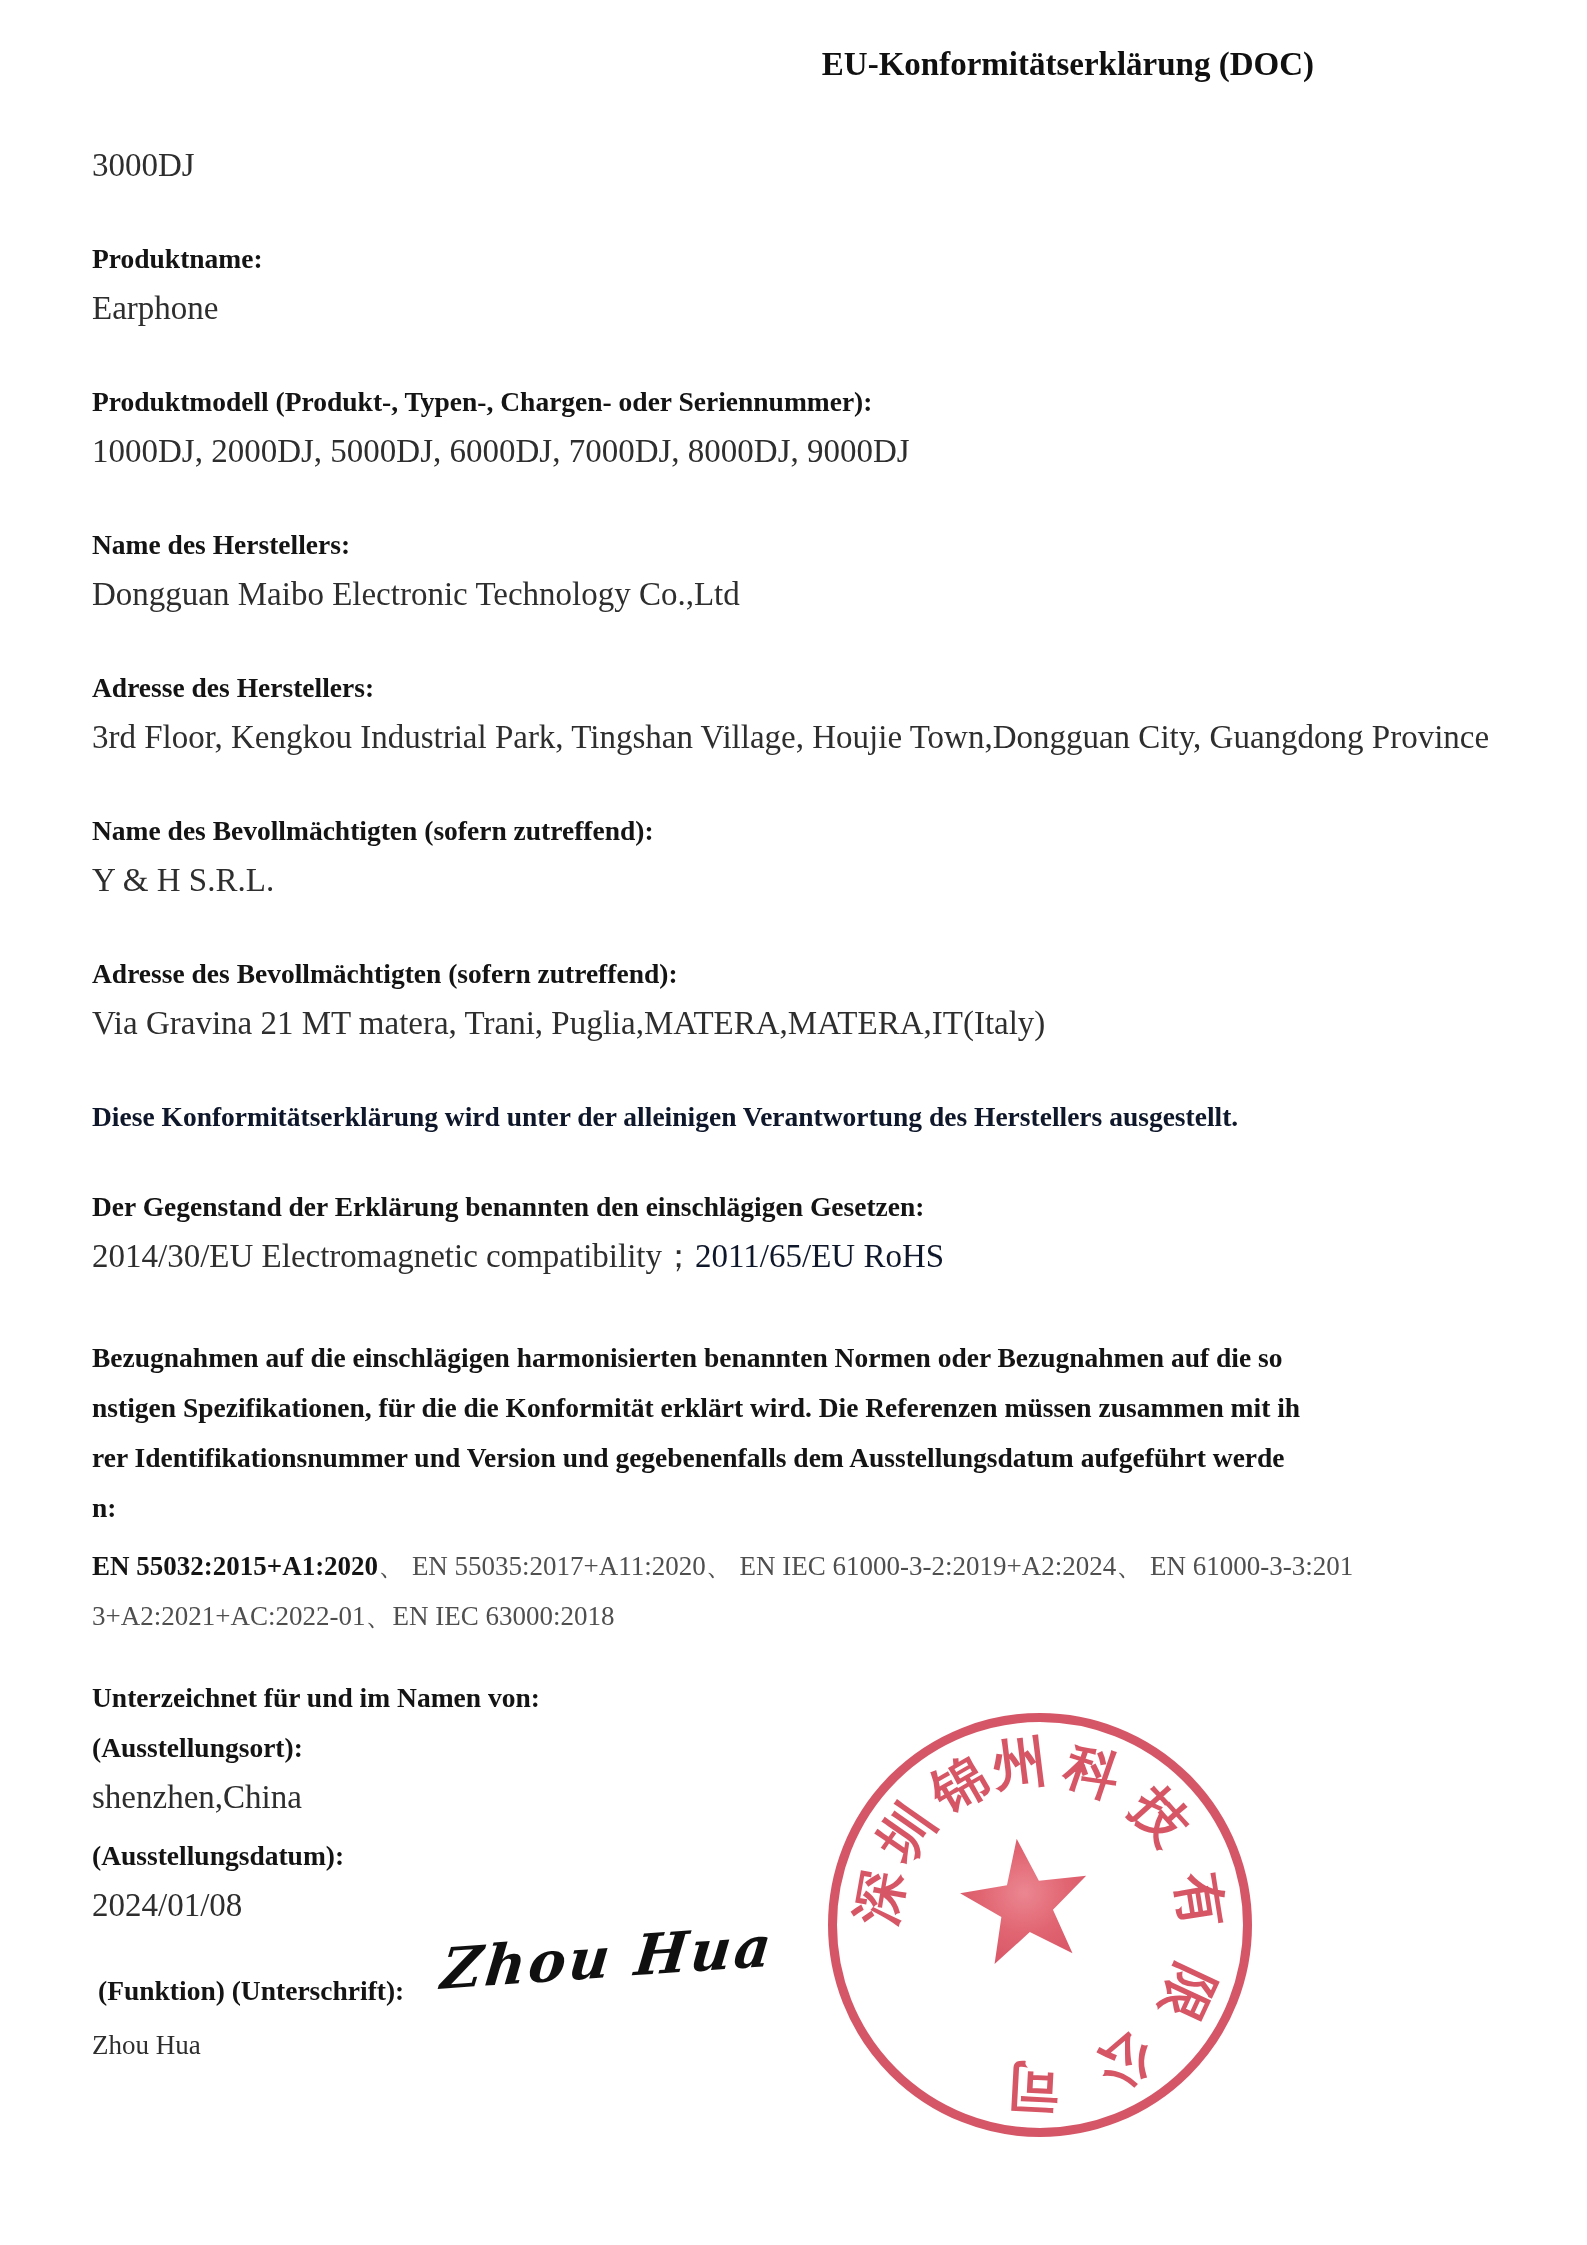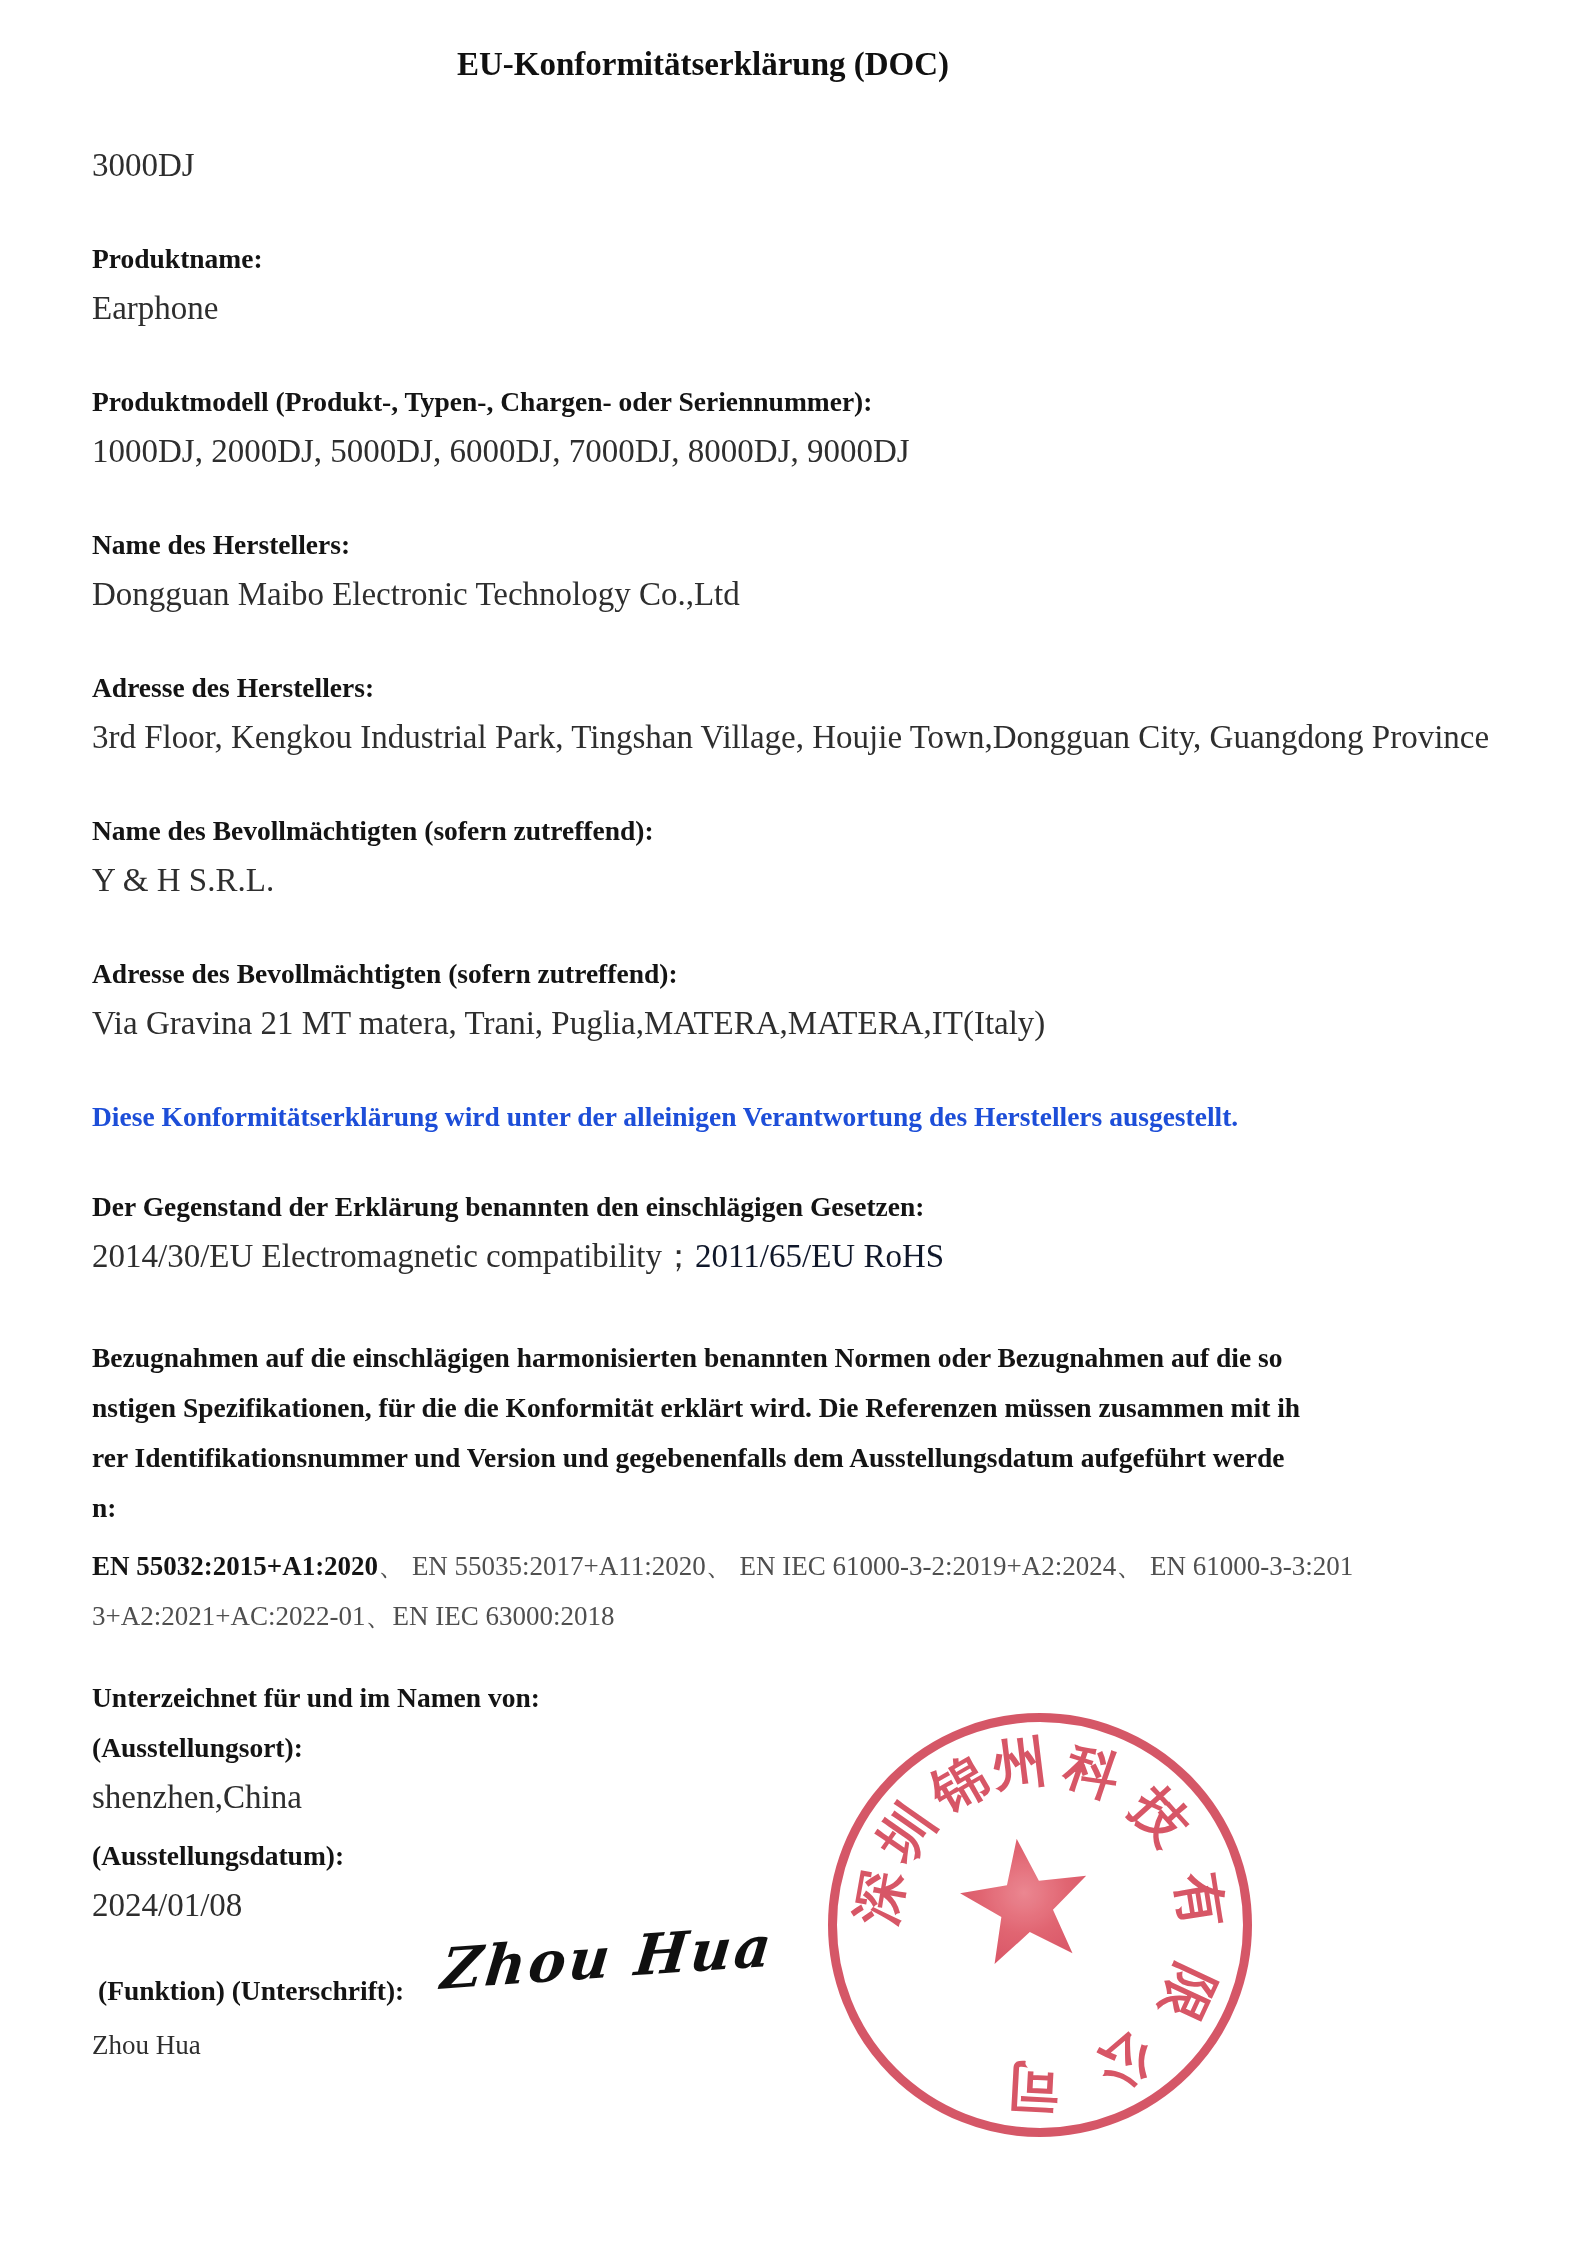--- a/index.html
+++ b/index.html
@@ -14,21 +14,21 @@
   .content{
     position:absolute;
     left:92px;
     top:44px;
     width:1412px;
   }
   .doc-title{
     font-size:33px;
     font-weight:bold;
     color:#101010;
-    text-align:center;
+    text-align:right;
     padding-right:190px;
     margin:0 0 64px 0;
     line-height:1.25;
   }
   .field-label{
     font-size:27.5px;
     font-weight:bold;
     color:#141414;
     line-height:33px;
     margin:0 0 17px 0;
@@ -38,21 +38,21 @@
     font-weight:normal;
     color:#2e2e2e;
     line-height:33px;
     margin:0 0 60px 0;
   }
   .field-value.tight{ margin-bottom:52px; }
   .field-value.tighter{ margin-bottom:25px; }
   .statement{
     font-size:27.5px;
     font-weight:bold;
-    color:#1d4ed8;
+    color:#0f172a;
     line-height:33px;
     margin:0 0 57px 0;
   }
   .muted{ color:#0f172a;margin-top:16px; }
   .standards-intro{
     font-size:27.5px;
     font-weight:bold;
     color:#141414;
     line-height:50px;
     white-space:pre-line;

